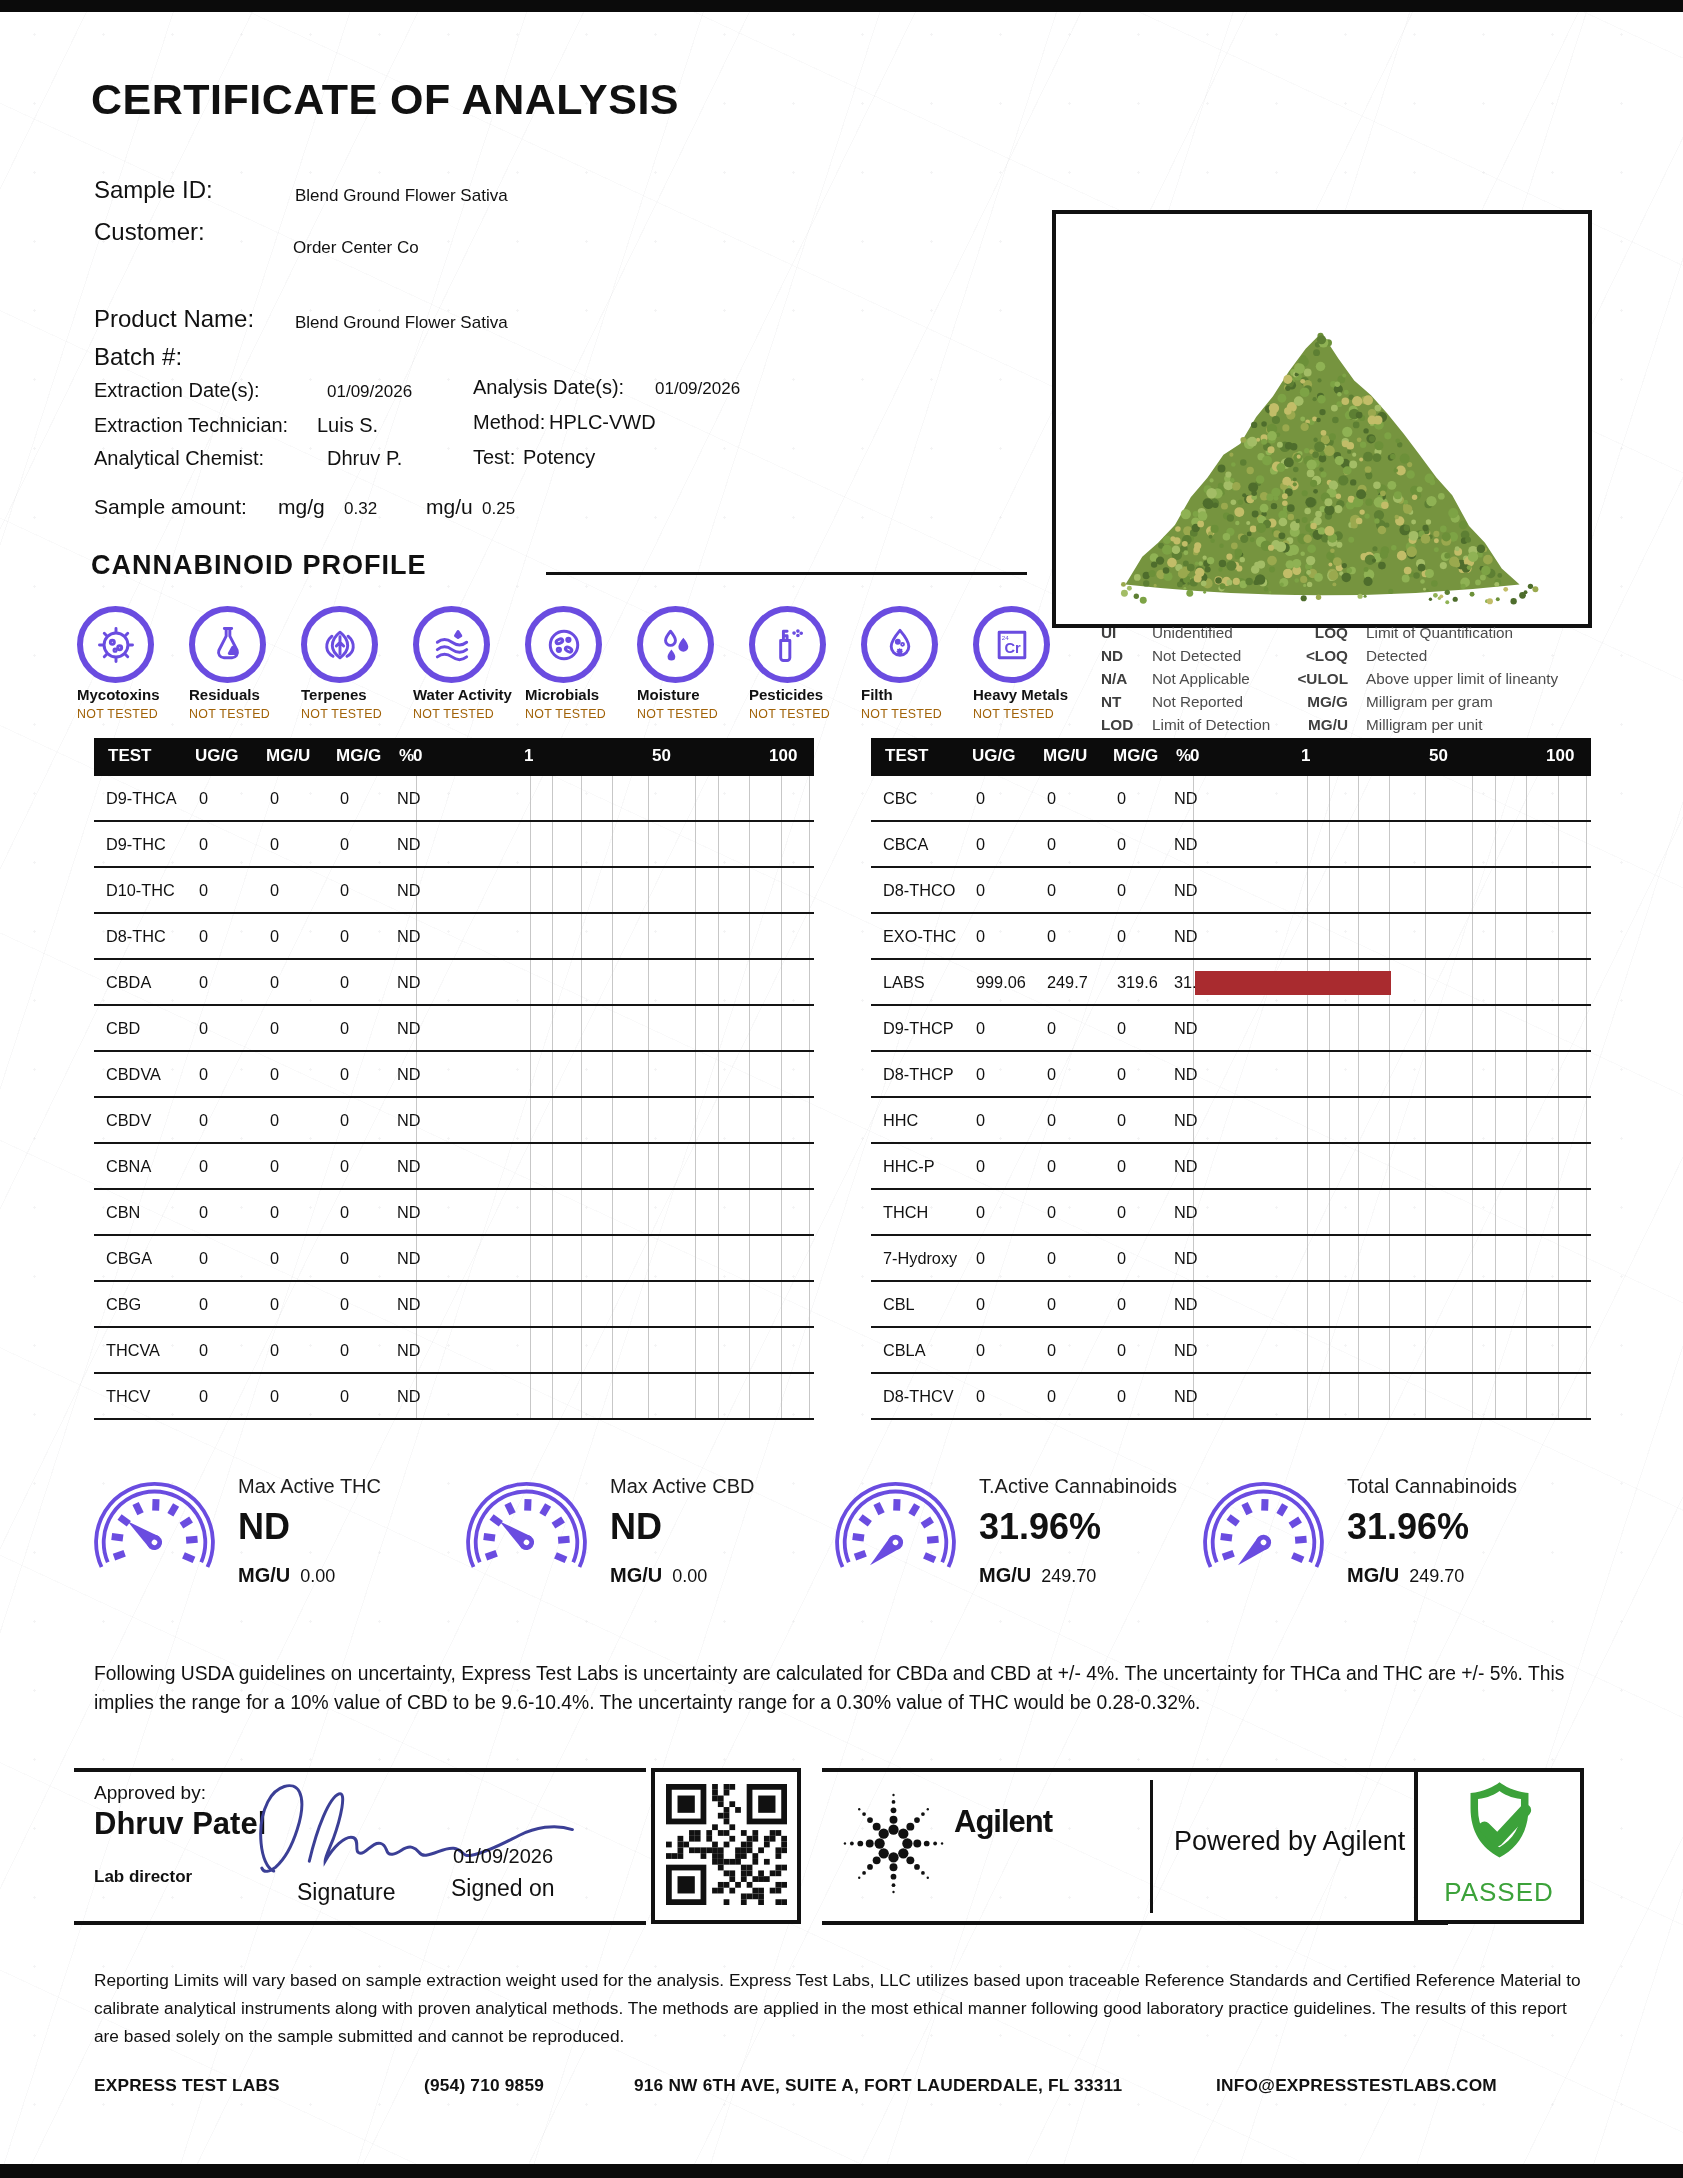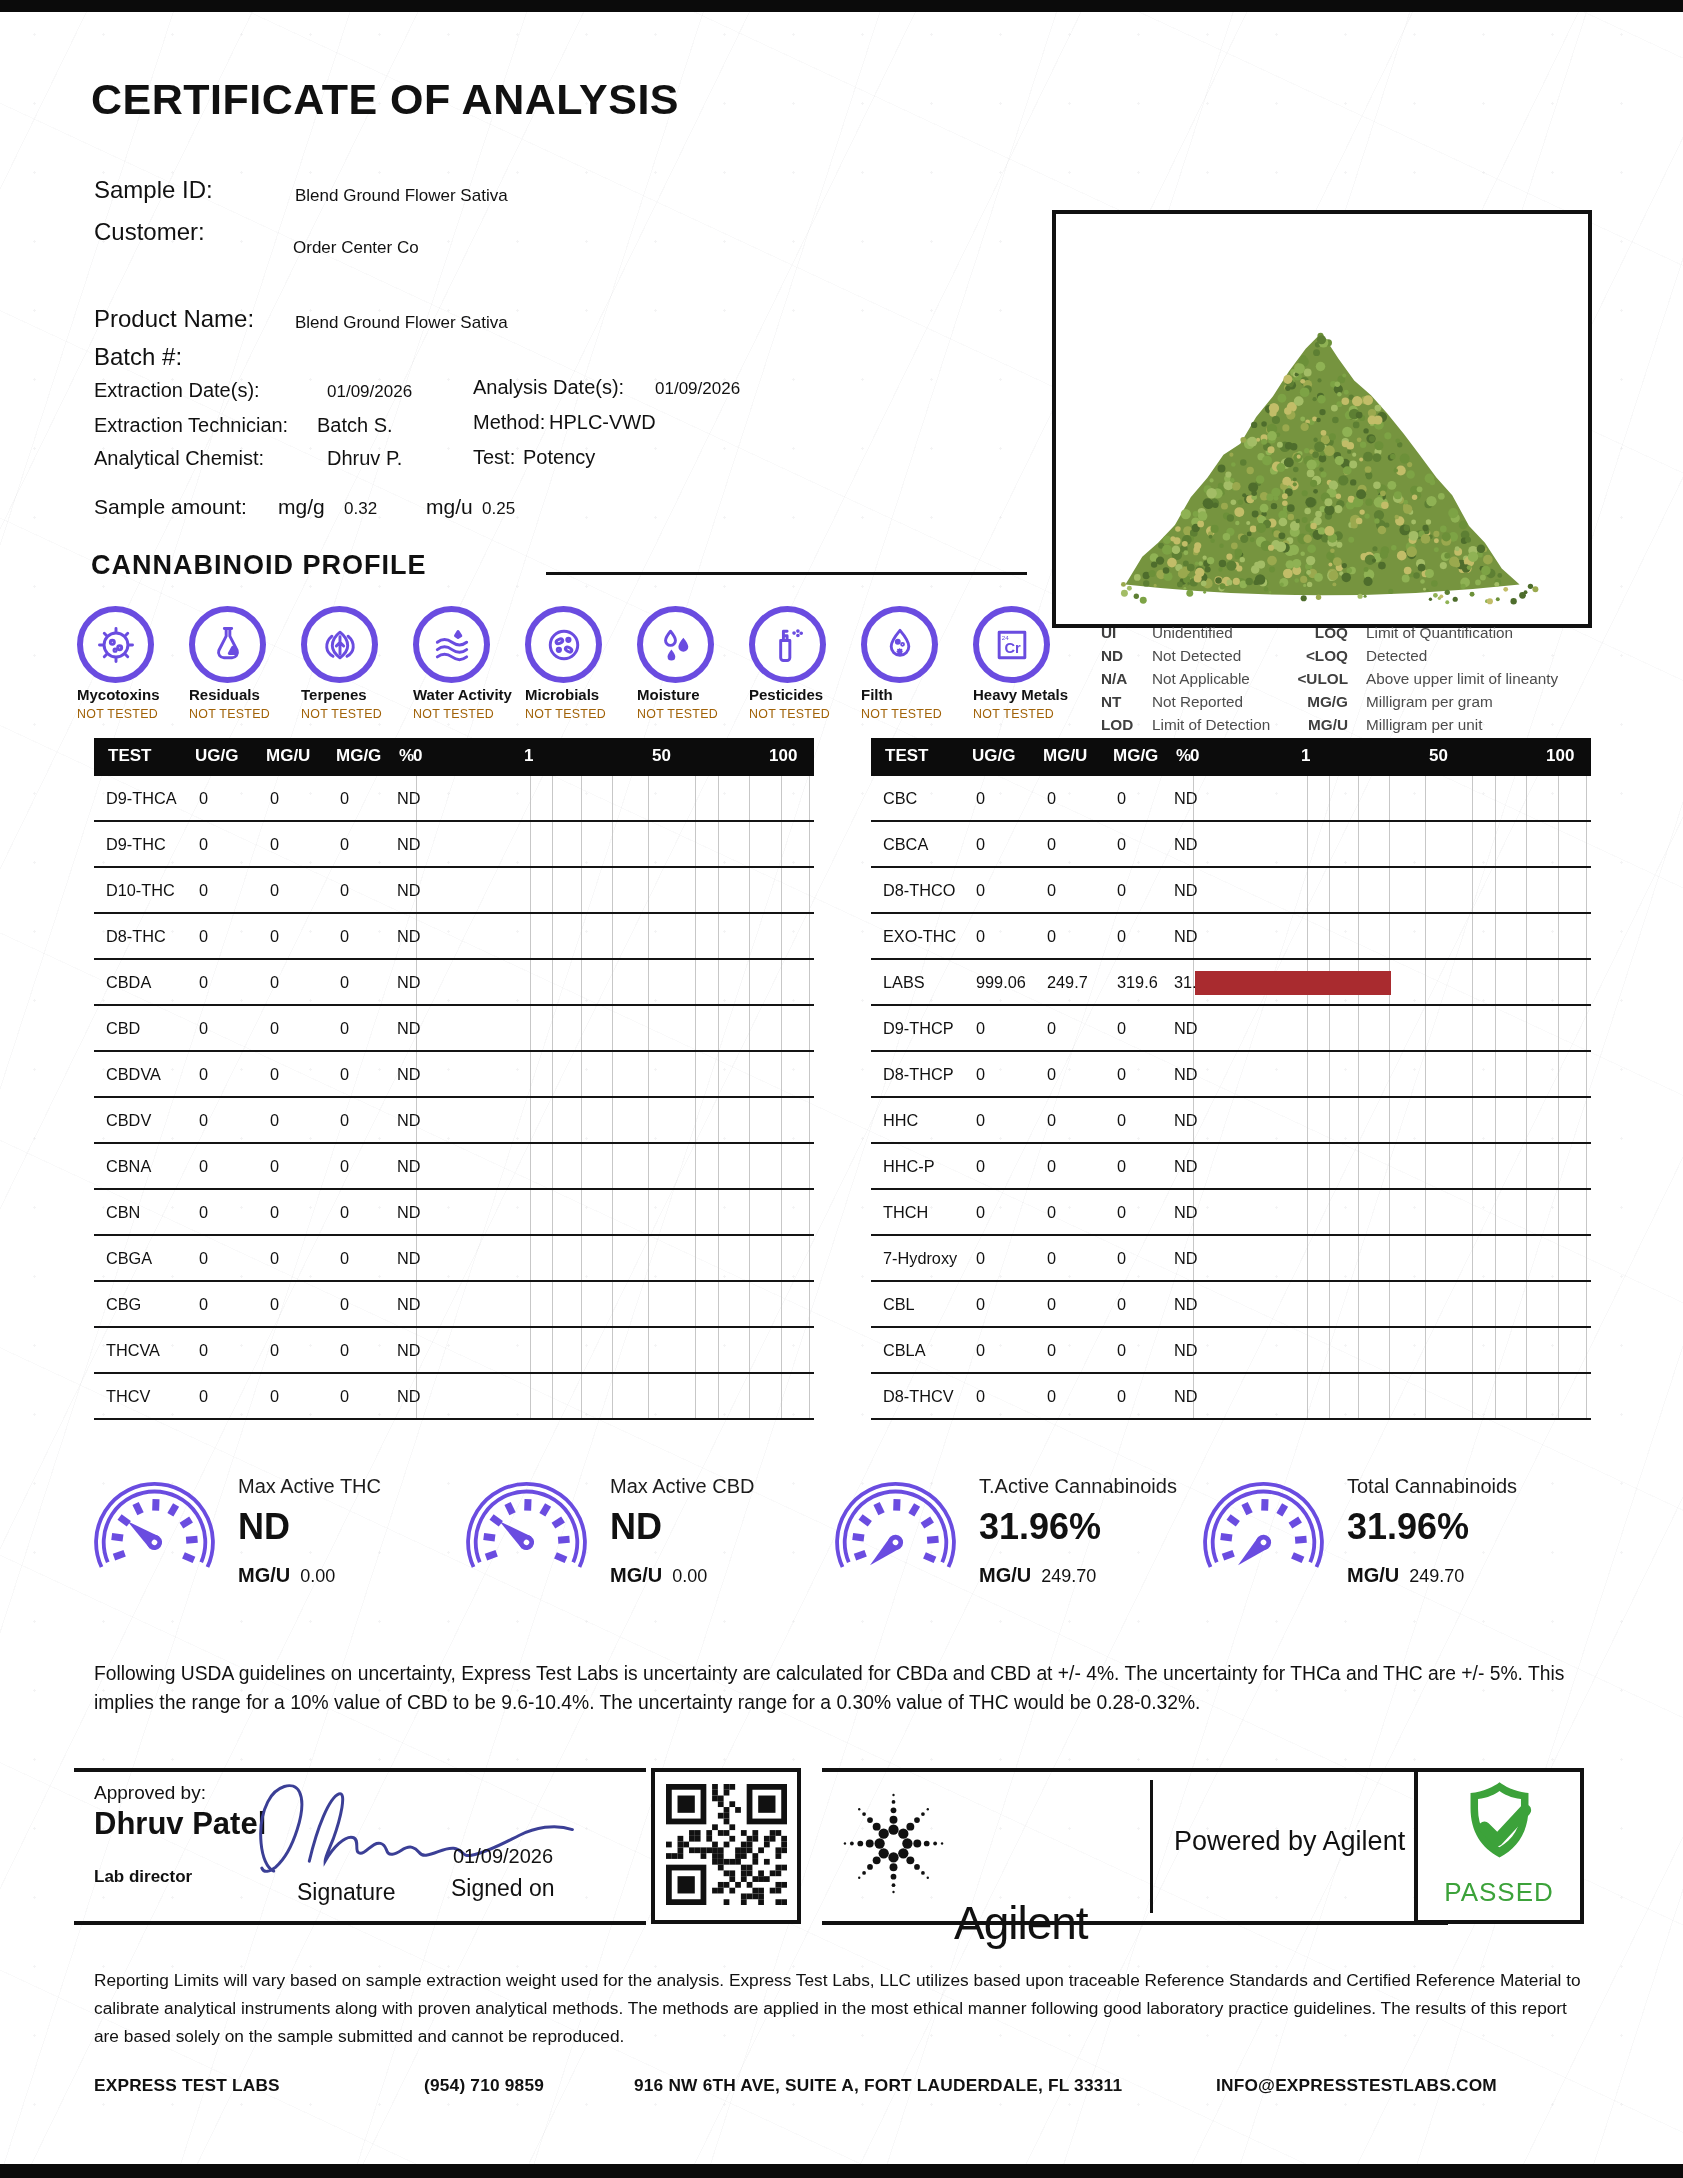--- a/index.html
+++ b/index.html
@@ -59,21 +59,21 @@
   .approved-by{left:94px;top:1782px;font-size:19px}
   .approver{left:94px;top:1806px;font-size:31px;font-weight:800}
   .director{left:94px;top:1867px;font-size:17px;font-weight:700}
   .sig{left:246px;top:1774px;width:364px;height:117px}
   .sig-label{left:297px;top:1879px;font-size:23px}
   .sign-date{left:453px;top:1845px;font-size:20px}
   .signed-on{left:451px;top:1875px;font-size:23px}
   .qrbox{left:651px;top:1768px;width:150px;height:156px;border:4px solid #111;
          display:flex;align-items:center;justify-content:center;background:#fff}
   .agilent-logo{left:838px;top:1788px}
-  .agilent-word{left:954px;top:1896px;font-size:46px;font-weight:400;letter-spacing:-1px}
+  .agilent-word{left:954px;top:1804px;font-size:31px;font-weight:700;letter-spacing:-1px}
   .agi-div{left:1150px;top:1780px;width:3px;height:133px;background:#111}
   .powered{left:1174px;top:1826px;font-size:27px}
   .passedbox{left:1414px;top:1768px;width:170px;height:156px;border:4px solid #111;
              text-align:center;padding-top:6px;background:#fff}
   .passed-label{color:var(--green);font-weight:400;font-size:26px;letter-spacing:1px;margin-top:-8px}
   .disclaimer{left:94px;top:1966px;width:1500px;font-size:17.3px;line-height:28px}
   .fitem{top:2075px;font-size:17.3px;font-weight:700;letter-spacing:0.2px}
 </style>
 </head>
 <body>
@@ -92,21 +92,21 @@
   <div class="abs val17" style="left:293px;top:238px">Order Center Co</div>
   <div class="abs lab24" style="left:94px;top:305px">Product Name:</div>
   <div class="abs val17" style="left:295px;top:313px">Blend Ground Flower Sativa</div>
   <div class="abs lab24" style="left:94px;top:343px">Batch #:</div>
   <div class="abs val17" style="left:295px;top:352px"></div>
   <div class="abs lab20" style="left:94px;top:379px">Extraction Date(s):</div>
   <div class="abs val17" style="left:327px;top:382px">01/09/2026</div>
   <div class="abs lab20" style="left:473px;top:376px">Analysis Date(s):</div>
   <div class="abs val17" style="left:655px;top:379px">01/09/2026</div>
   <div class="abs lab20" style="left:94px;top:414px">Extraction Technician:</div>
-  <div class="abs lab20" style="left:317px;top:414px">Batch S.</div>
+  <div class="abs lab20" style="left:317px;top:414px">Luis S.</div>
   <div class="abs lab20" style="left:473px;top:411px">Method:</div>
   <div class="abs lab20" style="left:549px;top:411px">HPLC-VWD</div>
   <div class="abs lab20" style="left:94px;top:447px">Analytical Chemist:</div>
   <div class="abs lab20" style="left:327px;top:447px">Dhruv P.</div>
   <div class="abs lab20" style="left:473px;top:446px">Test:</div>
   <div class="abs lab20" style="left:523px;top:446px">Potency</div>
   <div class="abs" style="left:94px;top:495px;font-size:21px">Sample amount:</div>
   <div class="abs" style="left:278px;top:495px;font-size:21px">mg/g</div>
   <div class="abs val17" style="left:344px;top:499px">0.32</div>
   <div class="abs" style="left:426px;top:495px;font-size:21px">mg/u</div>

